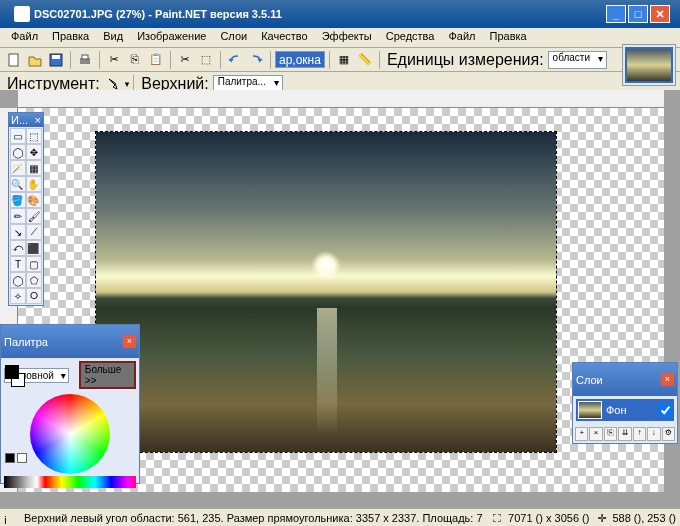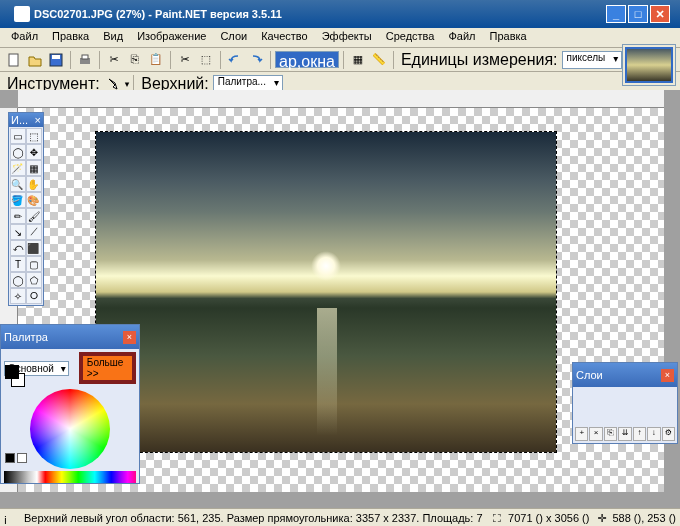--- a/index.html
+++ b/index.html
@@ -9,45 +9,45 @@
 .titlebar .title{flex:1;font-weight:bold}
 .winbtns{display:flex;gap:2px}
 .winbtn{width:20px;height:18px;border:1px solid #fff;display:flex;align-items:center;justify-content:center;font-weight:bold;font-family:Arial;font-size:11px;cursor:pointer}
 .winbtn.min,.winbtn.max{background:#3a81e0}
 .winbtn.close{background:#e55b3c;color:#fff}
 .menubar{height:20px;background:#ece9d8;display:flex;border-bottom:1px solid #aca899;padding-left:4px}
 .menuitem{padding:2px 7px;cursor:pointer}
 .toolbar{height:24px;background:#ece9d8;display:flex;align-items:center;border-bottom:1px solid #aca899;padding:0 4px;gap:1px}
 .tbtn{width:20px;height:20px;display:flex;align-items:center;justify-content:center;cursor:pointer;border:1px solid transparent}
 .tsep{width:1px;height:18px;background:#aca899;margin:0 3px}
-.tsel{background:#316ac5;color:#fff;padding:1px 3px;font-size:16px;height:17px;border:1px solid #7f9db9}
+.tsel{background:#316ac5;color:#fff;padding:1px 3px;font-size:12px;height:17px;border:1px solid #7f9db9}
 .tlabel{font-size:16px;padding:0 3px}
 .tdrop{border:1px solid #7f9db9;background:#fff;height:18px;padding:0 16px 0 4px;font-size:10px;position:relative}
 .tdrop::after{content:"▾";position:absolute;right:3px;top:1px;color:#000}
 .toolbar2{height:24px;background:#ece9d8;display:flex;align-items:center;border-bottom:1px solid #aca899;padding:0 4px;gap:1px}
 .canvas-area{position:absolute;top:90px;left:0;right:0;bottom:18px;background:#a0a0a0}
 .ruler-h{position:absolute;top:0;left:18px;right:16px;height:18px;background:#f0f0f0;border-bottom:1px solid #888}
 .ruler-v{position:absolute;top:18px;left:0;width:18px;bottom:16px;background:#f0f0f0;border-right:1px solid #888}
 .workspace{position:absolute;top:18px;left:18px;right:16px;bottom:16px;background-image:repeating-conic-gradient(#ccc 0 25%,#fff 0 50%);background-size:16px 16px;overflow:hidden}
 .photo{position:absolute;top:24px;left:78px;width:460px;height:320px;background:linear-gradient(to bottom,#1a2a3a 0%,#4a5a62 15%,#6a7872 25%,#b8b890 40%,#fafad0 45%,#d0c888 50%,#3a4838 52%,#2a3828 55%,#4a5840 70%,#766840 85%,#3a3020 100%);outline:1px dashed #000;outline-offset:0}
 .sun{position:absolute;top:42%;left:50%;width:30px;height:30px;background:radial-gradient(circle,#fff 0%,#fffbe0 40%,transparent 70%);transform:translate(-50%,-50%)}
 .reflection{position:absolute;top:55%;left:48%;width:20px;height:40%;background:linear-gradient(to bottom,rgba(255,250,210,.6),transparent)}
 .thumb-tray{position:absolute;top:44px;right:4px;width:54px;height:42px;background:#ece9d8;border:1px solid #7f9db9;padding:2px}
 .thumb{width:48px;height:36px;border:2px solid #316ac5;background:linear-gradient(#4a5a62,#d8d090,#3a3828)}
 .toolbox{position:absolute;top:112px;left:8px;width:36px;background:#e3e9f6;border:1px solid #5a7fb5}
 .toolbox-title{height:14px;background:linear-gradient(#5a8fd8,#3a6bb8);font-size:9px;color:#fff;padding:1px 2px;display:flex;justify-content:space-between}
 .toolgrid{display:grid;grid-template-columns:1fr 1fr;gap:0;padding:1px}
 .tool{width:16px;height:16px;border:1px solid #c0c8d8;display:flex;align-items:center;justify-content:center;font-size:10px;cursor:pointer;background:#f0f4fa}
 .palette{position:absolute;top:324px;left:0;width:140px;height:160px;background:#e3e9f6;border:1px solid #5a7fb5;z-index:5}
-.pal-title{height:24px;background:linear-gradient(#5a8fd8,#3a6bb8);color:#fff;font-size:10px;padding:1px 3px;display:flex;justify-content:space-between;align-items:center}
+.pal-title{height:33px;background:linear-gradient(#5a8fd8,#3a6bb8);color:#fff;font-size:10px;padding:1px 3px;display:flex;justify-content:space-between;align-items:center}
 .pal-close{width:13px;height:13px;background:#e55b3c;color:#fff;text-align:center;line-height:12px;font-size:9px;cursor:pointer}
 .pal-row{padding:3px;display:flex;gap:10px;align-items:center}
 .pal-sel{border:1px solid #7f9db9;background:#fff;font-size:10px;padding:1px 14px 1px 3px;position:relative;flex:1}
 .pal-sel::after{content:"▾";position:absolute;right:2px}
-.pal-btn{border:4px solid #7f1d1d;background:#f97316;font-size:10px;padding:1px 4px;cursor:pointer}
+.pal-btn{border:2px solid #7f1d1d;background:#737373;font-size:10px;padding:1px 4px;cursor:pointer}
 .colorwheel{width:80px;height:80px;border-radius:50%;margin:2px auto;background:conic-gradient(red,#ff0,#0f0,#0ff,#00f,#f0f,red);position:relative}
 .colorwheel::after{content:"";position:absolute;inset:0;border-radius:50%;background:radial-gradient(circle,#fff 0%,transparent 70%)}
 .swatches{position:absolute;left:4px;top:40px;width:22px}
 .swatch{width:14px;height:14px;border:1px solid #000;margin-bottom:-6px}
 .swatch.fg{background:#000;position:relative;z-index:1}
 .swatch.bg{background:#fff;margin-left:6px}
 .colstrip{height:12px;margin:2px 3px;background:linear-gradient(90deg,#000,#444,#888,#ccc,#fff,red,#f80,#ff0,#8f0,#0f0,#0f8,#0ff,#08f,#00f,#80f,#f0f,#f08)}
 .layers{position:absolute;top:362px;right:2px;width:106px;height:82px;background:#e3e9f6;border:1px solid #5a7fb5;z-index:5}
 .lay-list{padding:3px}
 .lay-item{display:flex;align-items:center;gap:4px;background:#316ac5;padding:2px;color:#fff}
@@ -128,21 +128,21 @@
         <path d="M4 3 Q11 3 11 8 L13 6 M11 8 L9 6" fill="none" stroke="#2a70c8" stroke-width="1.5"></path>
       </svg>
     </div>
   <div class="tsep"></div>
   <div class="tsel">ар,окна</div>
   <div class="tsep"></div>
   <div class="tbtn">▦</div>
   <div class="tbtn">📏</div>
   <div class="tsep"></div>
   <span class="tlabel">Единицы измерения:</span>
-  <div class="tdrop">пикселы</div>
+  <div class="tdrop">области</div>
 </div>
 
 <div class="toolbar2">
   <span class="tlabel">Инструмент:</span>
   <div class="tbtn">
       <svg width="14" height="14">
         <path d="M2 2 L8 8 L6 10 L10 12 L8 6 L2 2" fill="#fff" stroke="#000"></path>
       </svg>
     </div>
   <span style="font-size:9px">▾</span>
@@ -216,20 +216,27 @@
     <div style="width:10px;height:10px;background:#fff;border:1px solid #666"></div>
   </div>
   <div class="colstrip"></div>
 </div>
 
 <div class="layers">
   <div class="pal-title">
     <span>Слои</span>
     <span class="pal-close">×</span>
   </div>
+  <div class="lay-list">
+    <div class="lay-item">
+      <div class="lay-thumb"></div>
+      <span>Фон</span>
+      <input type="checkbox" checked="" class="lay-chk" style="">
+    </div>
+  </div>
   <div class="lay-icons">
     <div class="lay-icon">+</div>
     <div class="lay-icon">×</div>
     <div class="lay-icon">⎘</div>
     <div class="lay-icon">⇊</div>
     <div class="lay-icon">↑</div>
     <div class="lay-icon">↓</div>
     <div class="lay-icon">⚙</div>
   </div>
 </div>

